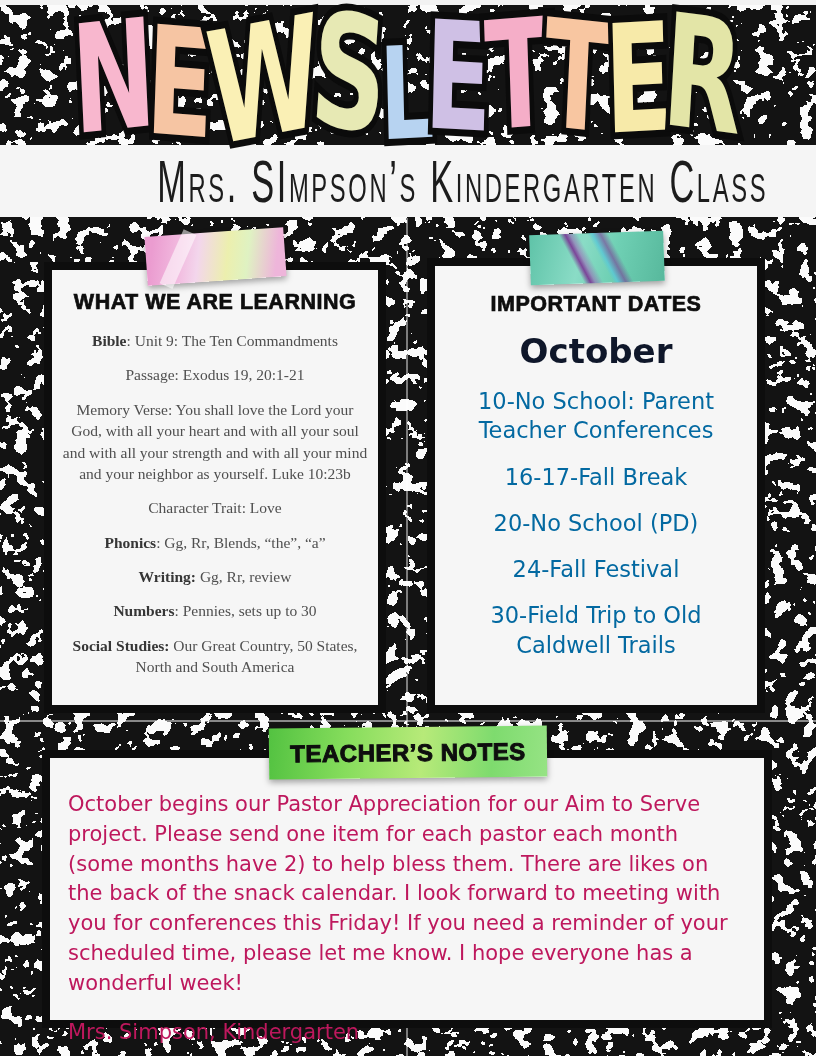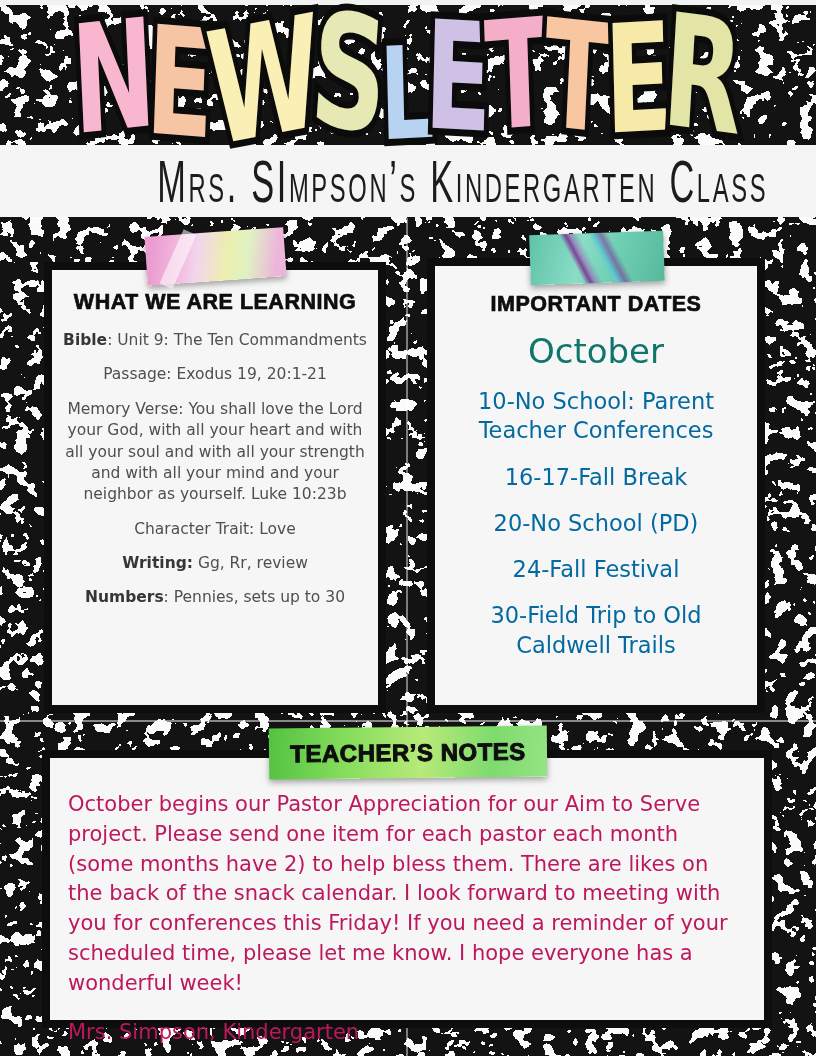--- a/index.html
+++ b/index.html
@@ -67,25 +67,26 @@
     font-family:"Liberation Sans", sans-serif;
     font-weight:bold; font-size:21.5px; letter-spacing:.5px; color:#0e0e0e;
     text-align:center; -webkit-text-stroke:.7px #0e0e0e;
   }
   .panel-learning .panel-heading { margin-bottom:15px; }
   .panel-dates .panel-heading { margin-bottom:6px; }
 
   .item {
     font-size:15.5px; line-height:1.38; color:#4f4f4f; text-align:center;
     margin-bottom:13px;
+    font-family:Liberation Serif, serif;
   }
   .item strong { color:#363636; }
 
   .month-heading {
-    font-size:34px; font-weight:normal; color:#0f766e; text-align:center;
+    font-size:34px; font-weight:bold; color:#0f172a; text-align:center;
     margin:14px 0 16px;
   }
   .date-item {
     font-size:22.5px; line-height:1.3; color:#0369a1; text-align:center;
     margin-bottom:17px;
   }
 
   .note-paragraph {
     font-size:21px; line-height:1.42; color:#be185d; text-align:left;
     margin-bottom:19px;
@@ -158,22 +159,24 @@
     <div class="subtitle">Mrs. SImpson’s Kindergarten Class</div>
   </div>
 
   <div class="panel panel-learning">
     <div class="panel-heading">WHAT WE ARE LEARNING</div>
     <div>
         <p class="item"><strong>Bible</strong><span>: Unit 9: The Ten Commandments</span></p>
         <p class="item"><span>Passage: Exodus 19, 20:1-21</span></p>
         <p class="item"><span>Memory Verse: You shall love the Lord your God, with all your heart and with all your soul and with all your strength and with all your mind and your neighbor as yourself.  Luke 10:23b</span></p>
         <p class="item"><span>Character Trait: Love</span></p>
+        <p class="item"><strong>Phonics</strong><span>: Gg, Rr,  Blends, “the”, “a”</span></p>
         <p class="item"><strong>Writing:</strong><span> Gg, Rr, review</span></p>
         <p class="item"><strong>Numbers</strong><span>: Pennies, sets up to 30</span></p>
+        <p class="item"><strong>Social Studies:</strong><span> Our Great Country, 50 States, North and South America</span></p>
       </div>
   </div>
 
   <div class="panel panel-dates">
     <div class="panel-heading">IMPORTANT DATES</div>
     <div class="month-heading">October</div>
     <div>
         <p class="date-item">10-No School: Parent Teacher Conferences</p>
         <p class="date-item">16-17-Fall Break</p>
         <p class="date-item">20-No School (PD)</p>

